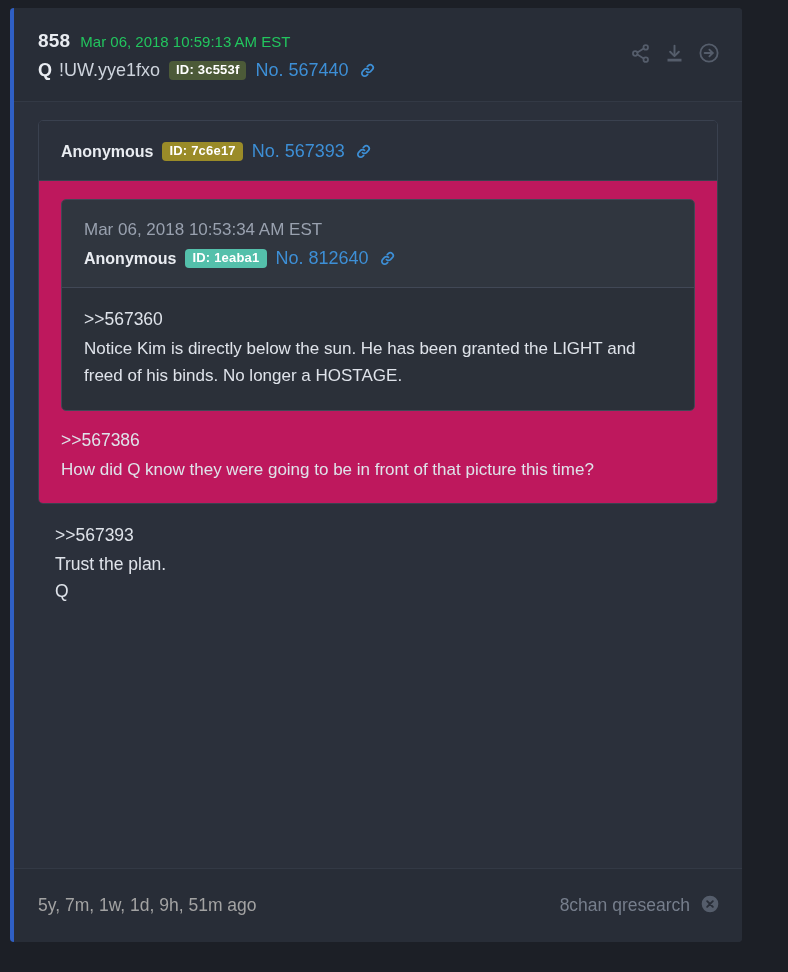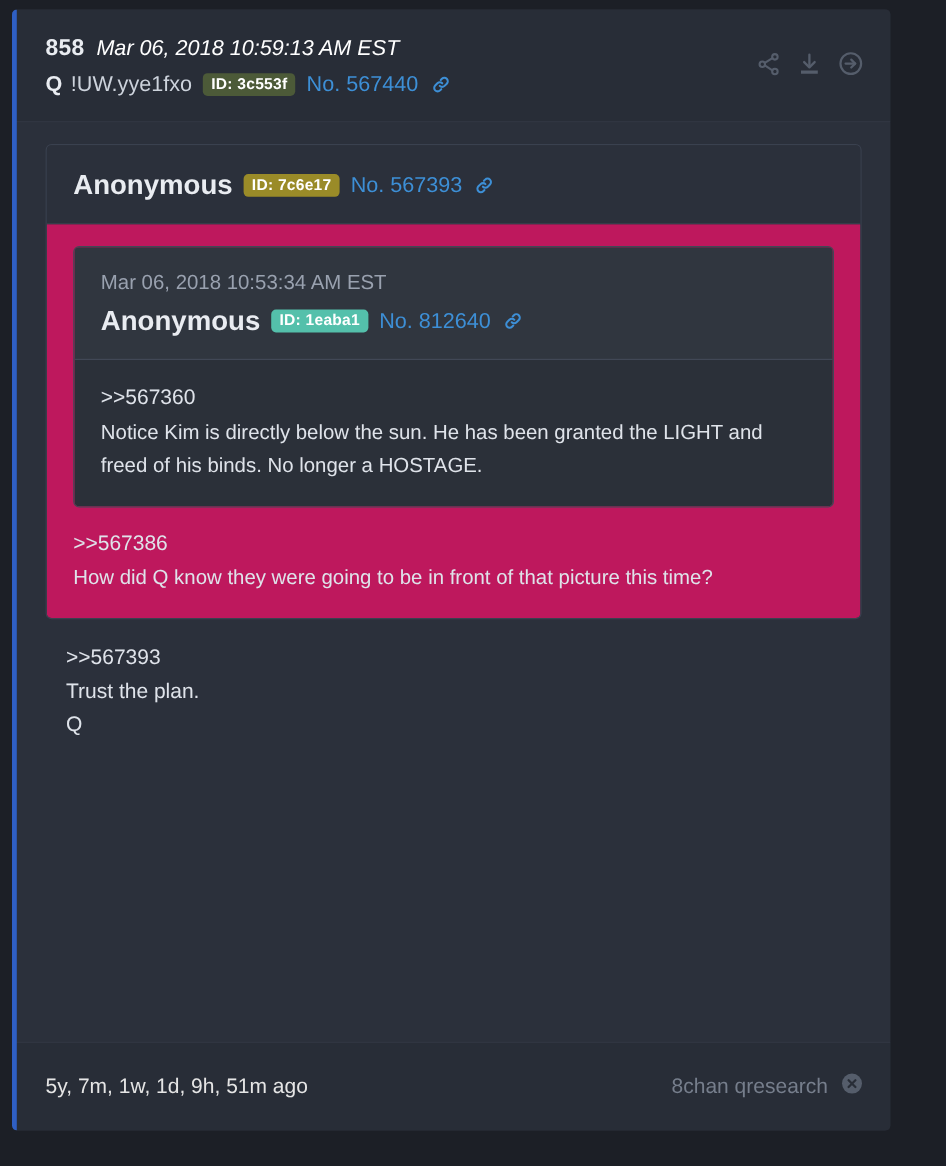--- a/index.html
+++ b/index.html
@@ -47,23 +47,22 @@
     gap: 10px;
     margin-bottom: 8px;
   }
   .post-index {
     color: #e9ecf1;
     font-weight: bold;
     font-size: 19px;
     letter-spacing: .2px;
   }
   .post-date {
-    color: #ffffff;
-    font-size: 18px;
-    font-style: italic;
+    color: #22c55e;
+    font-size: 15px;
   }
   .hdr-line2 {
     display: flex;
     align-items: center;
     gap: 9px;
   }
   .tripcode-name {
     color: #e9ecf1;
     font-weight: bold;
     font-size: 18px;
@@ -126,21 +125,21 @@
     margin-bottom: 8px;
   }
   .quote-idline {
     display: flex;
     align-items: center;
     gap: 9px;
   }
   .anon-name {
     color: #e9ecf1;
     font-weight: bold;
-    font-size: 23px;
+    font-size: 16px;
   }
   .quote-body {
     background: #be185d;
     padding: 18px 22px 20px;
   }
   .quote.level2 > .quote-header { background: #30363f; border-bottom-color: #414856; }
   .quote.level2 { border-color: #414856; }
   .quote.level2 > .quote-body { background: #2b3039; }
 
   .msgline {
@@ -159,21 +158,21 @@
     flex: none;
     background: #282d37;
     border-top: 1px solid #333945;
     height: 74px;
     display: flex;
     align-items: center;
     justify-content: space-between;
     padding: 0 22px 0 28px;
   }
   .footer-ago {
-    color: #e5e5e5;
+    color: #a3a3a3;
     font-size: 17.5px;
   }
   .footer-right {
     display: flex;
     align-items: center;
     gap: 10px;
     text-align: center;
   }
   .footer-source {
     color: #767e8c;

